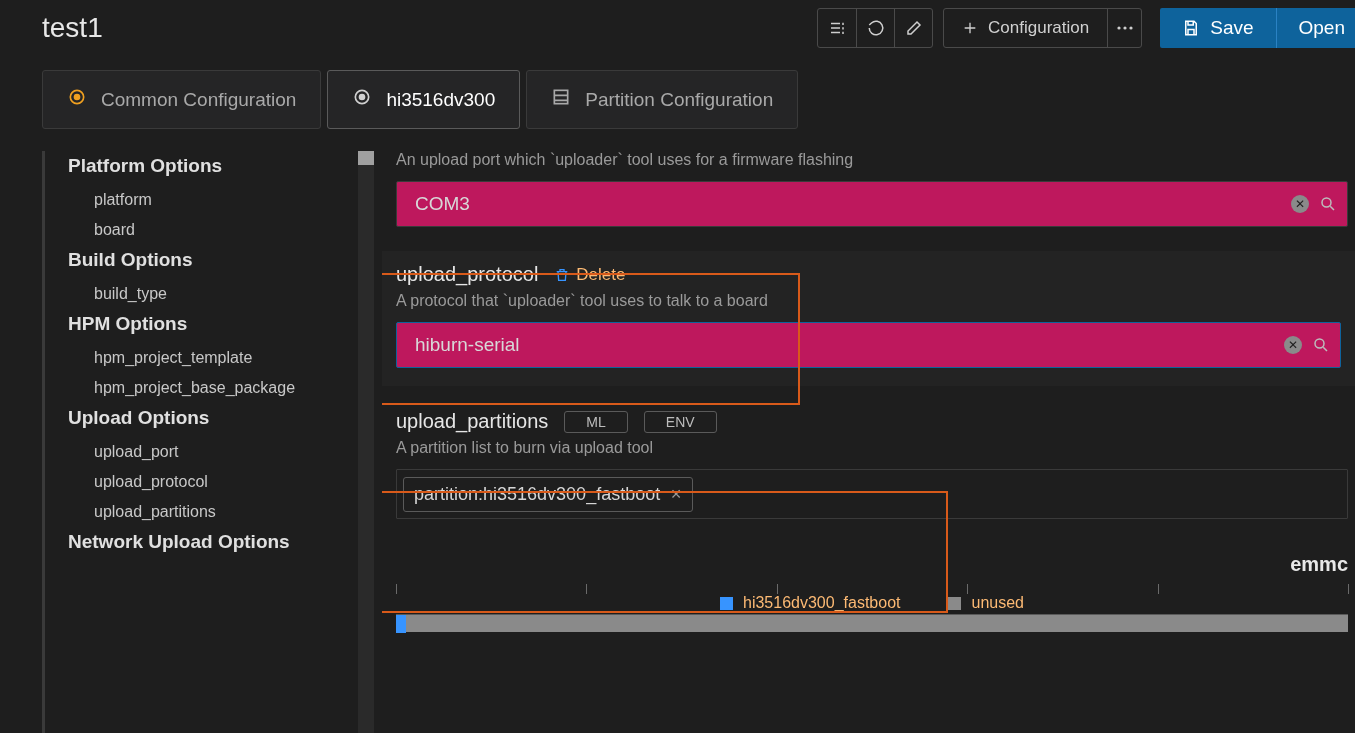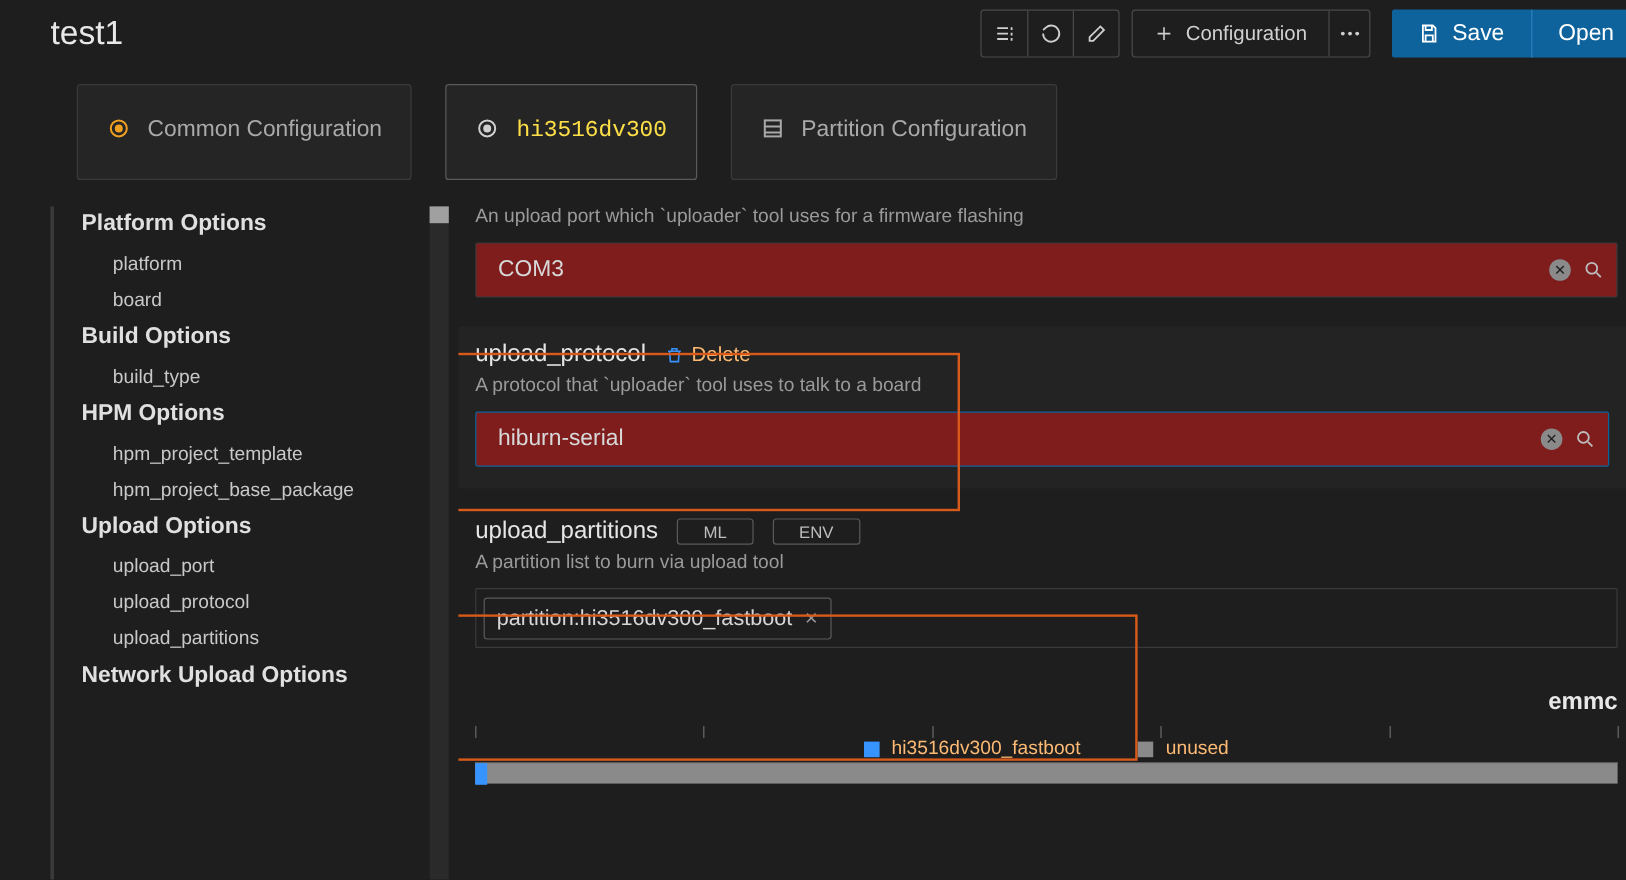--- a/index.html
+++ b/index.html
@@ -83,34 +83,33 @@
   
   .tabstrip {
     display: flex;
     gap: 6px;
     padding-left: 42px;
     margin-top: 14px;
     align-items: stretch;
   }
   .tab {
     display: flex;
+    align-items: center;
     gap: 14px;
-    padding: 26px 24px;
+    padding: 16px 24px;
     border: 1px solid #3a3a3a;
     border-radius: 3px;
     background: #252526;
     cursor: pointer;
     font-size: 19px;
     color: #a9a9a9;
-    margin-left: 22px;
   }
   .tab.active {
     border-color: #5a5a5a;
-    color: #fde047;
-    font-family: Liberation Mono, monospace;
+    color: #ffffff;
   }
   .tab-icon-loc { color: #f0a020; }
   .tab.active .tab-icon-loc { color: #d0d0d0; }
 
   
   .body {
     display: flex;
     margin-top: 22px;
     height: calc(733px - 56px - 14px - 58px - 22px);
     padding-left: 42px;
@@ -176,21 +175,21 @@
   .delete-link{
     color:#fdba74;display:flex;align-items:center;gap:6px;font-size:17px;cursor:pointer;
   }
   .pill{
     border:1px solid #5a5a5a;border-radius:3px;padding:2px 21px;font-size:14px;color:#bdbdbd;
   }
 
   .input-wrap{
     position:relative;
     border:1px solid #3a3a3a;
-    background:#7f1d1d;
+    background:#be185d;
     height:46px;
     display:flex;align-items:center;
     padding:0 86px 0 18px;
     border-radius:2px;
     max-width: 952px;
   }
   .input-wrap.focus{border-color:#0e639c;}
   .input-text{font-size:19px;color:#d8d8d8;flex:1;}
   .input-icons{position:absolute;right:10px;display:flex;align-items:center;gap:10px;}
   .circle-x{

